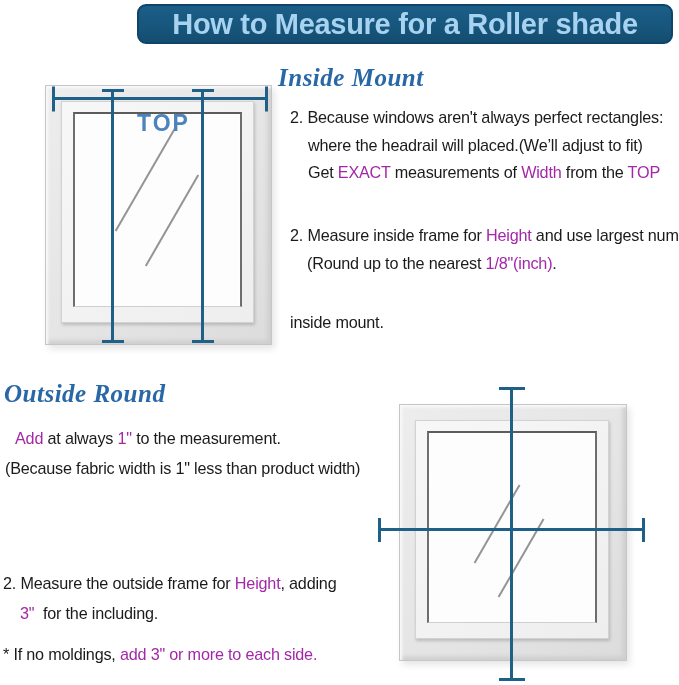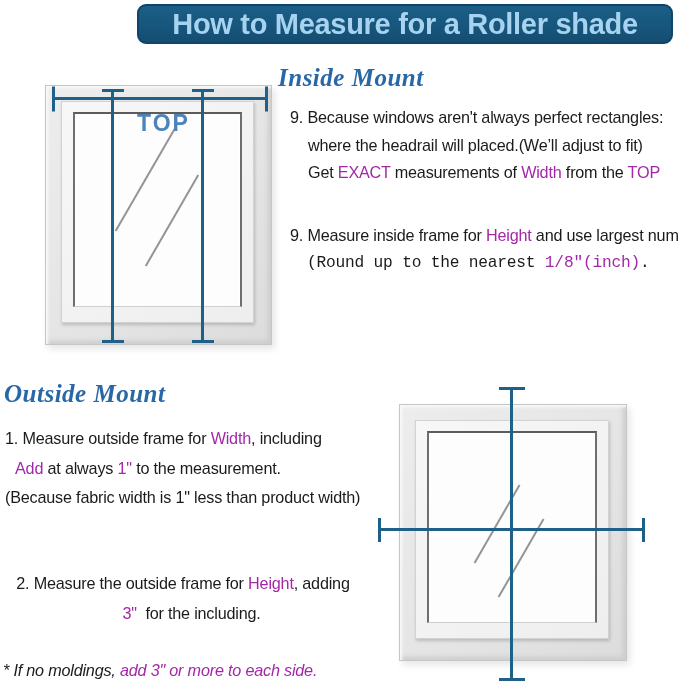--- a/index.html
+++ b/index.html
@@ -90,47 +90,47 @@
     </div>
   </div>
   <div class="hline" style="left:52px;top:97px;width:216px;--cap:25px;"></div>
   <div class="vline" style="left:111px;top:89px;height:254px;--cap:22px;"></div>
   <div class="vline" style="left:201px;top:89px;height:254px;--cap:22px;"></div>
   <div class="top-label">TOP</div>
 
   <div class="heading" style="left:278px;top:64px;">Inside Mount</div>
 
   <div class="tblock" style="left:290px;top:104px;line-height:27.5px;width:389px;">
-    <div class="line"><span>9. Because windows aren't always perfect rectangles:</span></div>
+    <div class="line"><span>2. Because windows aren't always perfect rectangles:</span></div>
     <div class="line" style="padding-left:18px;"><span>where the headrail will placed.(We’ll adjust to fit)</span></div>
     <div class="line" style="padding-left:18px;"><span>Get </span><span class="hl">EXACT</span><span> measurements of </span><span class="hl">Width</span><span> from the </span><span class="hl">TOP</span></div>
   </div>
 
   <div class="tblock" style="left:290px;top:222px;line-height:27.5px;width:389px;">
-    <div class="line"><span>9. Measure inside frame for </span><span class="hl">Height</span><span> and use largest number</span></div>
-    <div class="line" style="padding-left:17px;font-family:Liberation Mono, monospace;"><span>(Round up to the nearest </span><span class="hl">1/8"(inch)</span><span>.</span></div>
+    <div class="line"><span>2. Measure inside frame for </span><span class="hl">Height</span><span> and use largest number</span></div>
+    <div class="line" style="padding-left:17px;"><span>(Round up to the nearest </span><span class="hl">1/8"(inch)</span><span>.</span></div>
   </div>
 
   <div class="tblock" style="left:290px;top:309px;line-height:27.5px;width:389px;">
+    <div class="line"><span>inside mount.</span></div>
   </div>
 
-  <div class="heading" style="left:4px;top:380px;">Outside Mount</div>
+  <div class="heading" style="left:4px;top:380px;">Outside Round</div>
 
   <div class="tblock" style="left:3px;top:424px;line-height:29.5px;width:360px;">
-    <div class="line" style="padding-left:2px;"><span>1. Measure outside frame for </span><span class="hl">Width</span><span>, including</span></div>
     <div class="line" style="padding-left:12px;"><span class="hl">Add</span><span> at always </span><span class="hl">1"</span><span> to the measurement.</span></div>
     <div class="line" style="padding-left:2px;"><span>(Because fabric width is 1" less than product width)</span></div>
   </div>
 
-  <div class="tblock" style="left:3px;top:569px;line-height:29.5px;width:360px;text-align:center;">
+  <div class="tblock" style="left:3px;top:569px;line-height:29.5px;width:360px;">
     <div class="line"><span>2. Measure the outside frame for </span><span class="hl">Height</span><span>, adding</span></div>
     <div class="line" style="padding-left:17px;"><span class="hl">3"</span><span>  for the including.</span></div>
   </div>
 
-  <div class="tblock" style="left:3px;top:656px;line-height:29.5px;width:360px;font-style:italic;">
+  <div class="tblock" style="left:3px;top:640px;line-height:29.5px;width:360px;">
     <div class="line"><span>* If no moldings, </span><span class="hl">add 3" or more to each side.</span></div>
   </div>
 
   <div class="window" style="left:399px;top:404px;width:228px;height:257px;">
     <div class="f2">
       <div class="sash">
         <div class="glass">
           <i class="refl" style="left:40%;top:24%;height:48%;"></i>
           <i class="refl" style="left:55%;top:42%;height:48%;"></i>
         </div>

